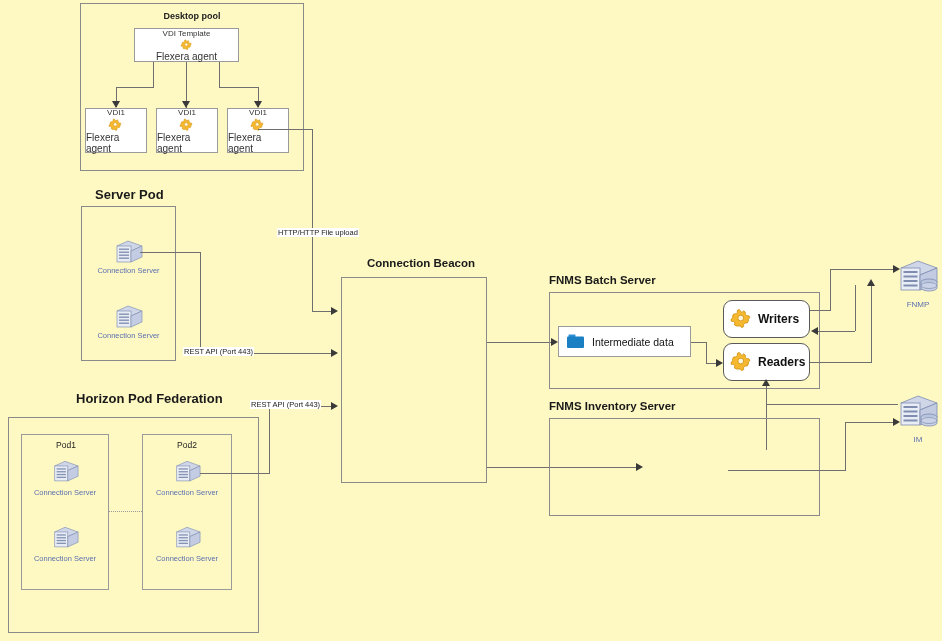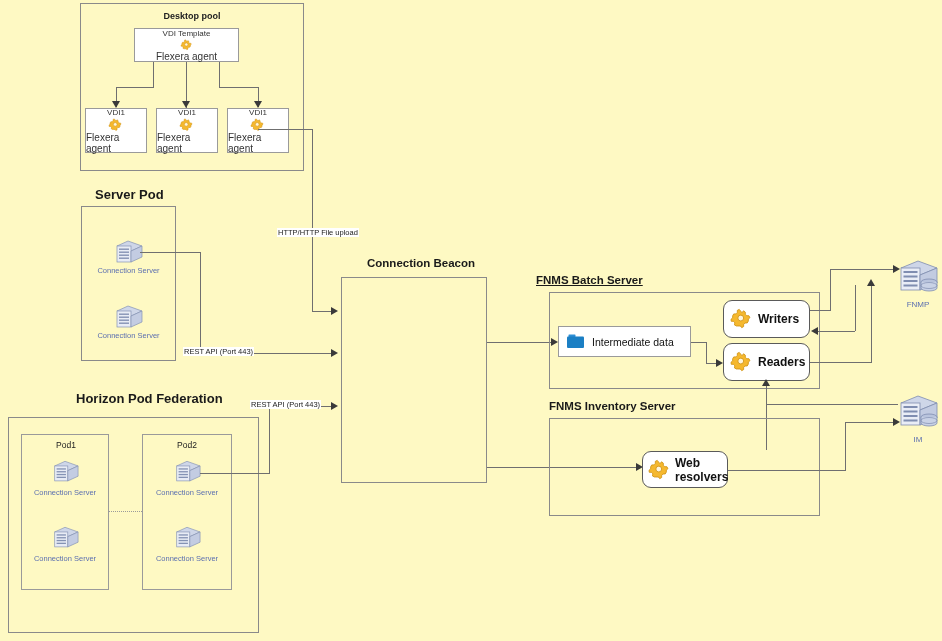--- a/index.html
+++ b/index.html
@@ -233,21 +233,21 @@
 
   <div class="grouplabel" style="left:367px;top:257px;">Connection Beacon</div>
   <div class="box" style="left:341px;top:277px;width:146px;height:206px;"></div>
 
   <div class="ln lnh" style="left:487px;top:342px;width:66px;"></div>
   <div class="arr r" style="left:551px;top:338px;"></div>
 
   <div class="ln lnh" style="left:487px;top:467px;width:151px;"></div>
   <div class="arr r" style="left:636px;top:463px;"></div>
 
-  <div class="grouplabel" style="left:536px;top:274px;text-decoration:underline;">FNMS Batch Server</div>
+  <div class="grouplabel" style="left:549px;top:274px;">FNMS Batch Server</div>
   <div class="box" style="left:549px;top:292px;width:271px;height:97px;"></div>
 
   <div class="node" style="left:558px;top:326px;width:133px;height:31px;flex-direction:row;justify-content:flex-start;padding-left:7px;">
     <span class="icwrap" style="position:relative;width:20px;height:17px;margin-right:6px;">
       <svg width="20" height="17" viewBox="0 0 20 17">
         <rect x="2.5" y="1.4" width="7" height="2.6" rx="0.6" fill="#2e8fd6"></rect>
         <rect x="1" y="3.6" width="17" height="11.4" rx="1.1" fill="#1b7fc4"></rect>
       </svg>
     </span>
     <span style="font-size:10.5px;color:#111;">Intermediate data</span>
@@ -296,34 +296,20 @@
   <div class="arr u" style="left:867px;top:279px;"></div>
 
   <div class="ln lnv" style="left:766px;top:404px;height:46px;"></div>
   <div class="ln lnh" style="left:766px;top:404px;width:132px;"></div>
   <div class="arr u" style="left:762px;top:379px;"></div>
   <div class="ln lnv" style="left:766px;top:386px;height:18px;"></div>
 
   <div class="grouplabel" style="left:549px;top:400px;">FNMS Inventory Server</div>
   <div class="box" style="left:549px;top:418px;width:271px;height:98px;"></div>
 
-  <div class="proc" style="left:642px;top:451px;width:86px;height:37px;padding-left:5px;">
-    <span class="icwrap" style="position:relative;width:24px;height:22px;margin-right:3px;">
-      <svg width="24" height="22" viewBox="0 0 16 16">
-          <g>
-        <path d="M8 3.4 9.1 2l1.3 1 .0 1.5 1.1 1.1h1.5l.8 1.4-1.2 1 .0 1.5-.8 1.4h-1.5l-1.1 1.1v1.5l-1.4.8-1-1.2H5.0L3.9 13.1 2.5 12.3l.3-1.5-1.1-1.1-1.5-.0L0 8.2l1.2-1 .0-1.5L2 4.3h1.5L4.6 3.2 4.6 1.7 6 1z" fill="#f5b82e" stroke="#cf9111" stroke-width="0.6"></path>
-        <circle cx="7.1" cy="7.3" r="2.1" fill="#fff6dd" stroke="#cf9111" stroke-width="0.6"></circle>
-      </g>
-        </svg>
-    </span>
-    <span style="display:flex;flex-direction:column;line-height:13px;">
-      <span class="lbl">Web</span>
-      <span class="lbl">resolvers</span>
-    </span>
-  </div>
 
   <div class="ln lnh" style="left:728px;top:470px;width:118px;"></div>
   <div class="ln lnv" style="left:845px;top:422px;height:49px;"></div>
   <div class="ln lnh" style="left:845px;top:422px;width:50px;"></div>
   <div class="arr r" style="left:893px;top:418px;"></div>
 
   <div class="icwrap" style="left:897px;top:258px;">
     <svg width="42" height="42" viewBox="0 0 42 42">
       <polygon points="4,10 21,3 40,10 23,17" fill="#ced6e8" stroke="#7f8db0" stroke-width="0.8"></polygon>
       <rect x="4" y="10" width="19" height="22" fill="#e9edf6" stroke="#7f8db0" stroke-width="0.8"></rect>

